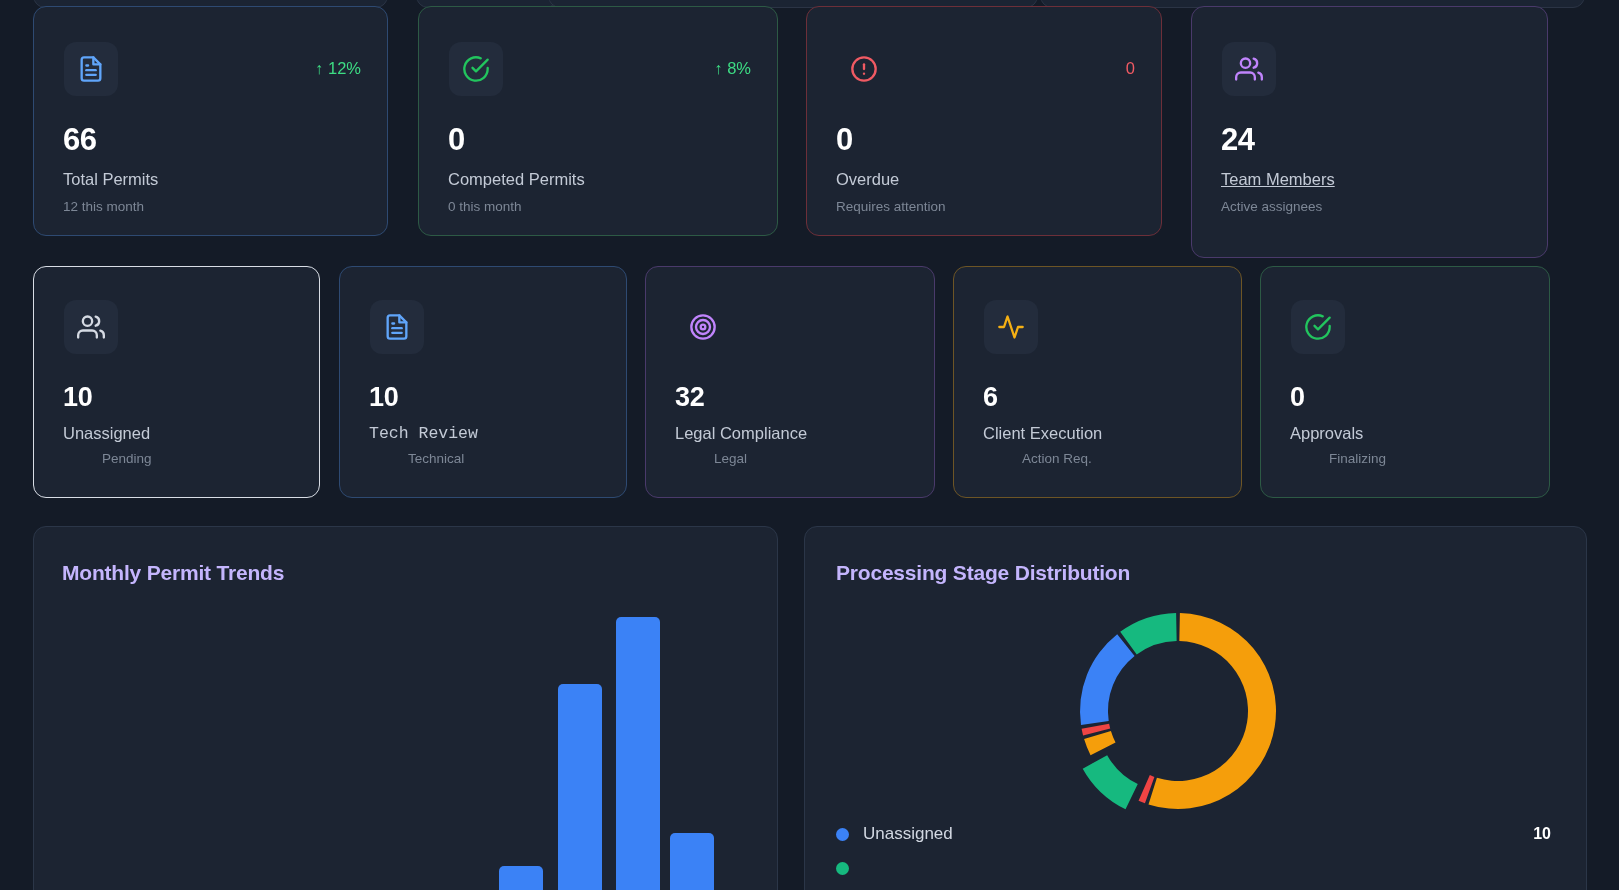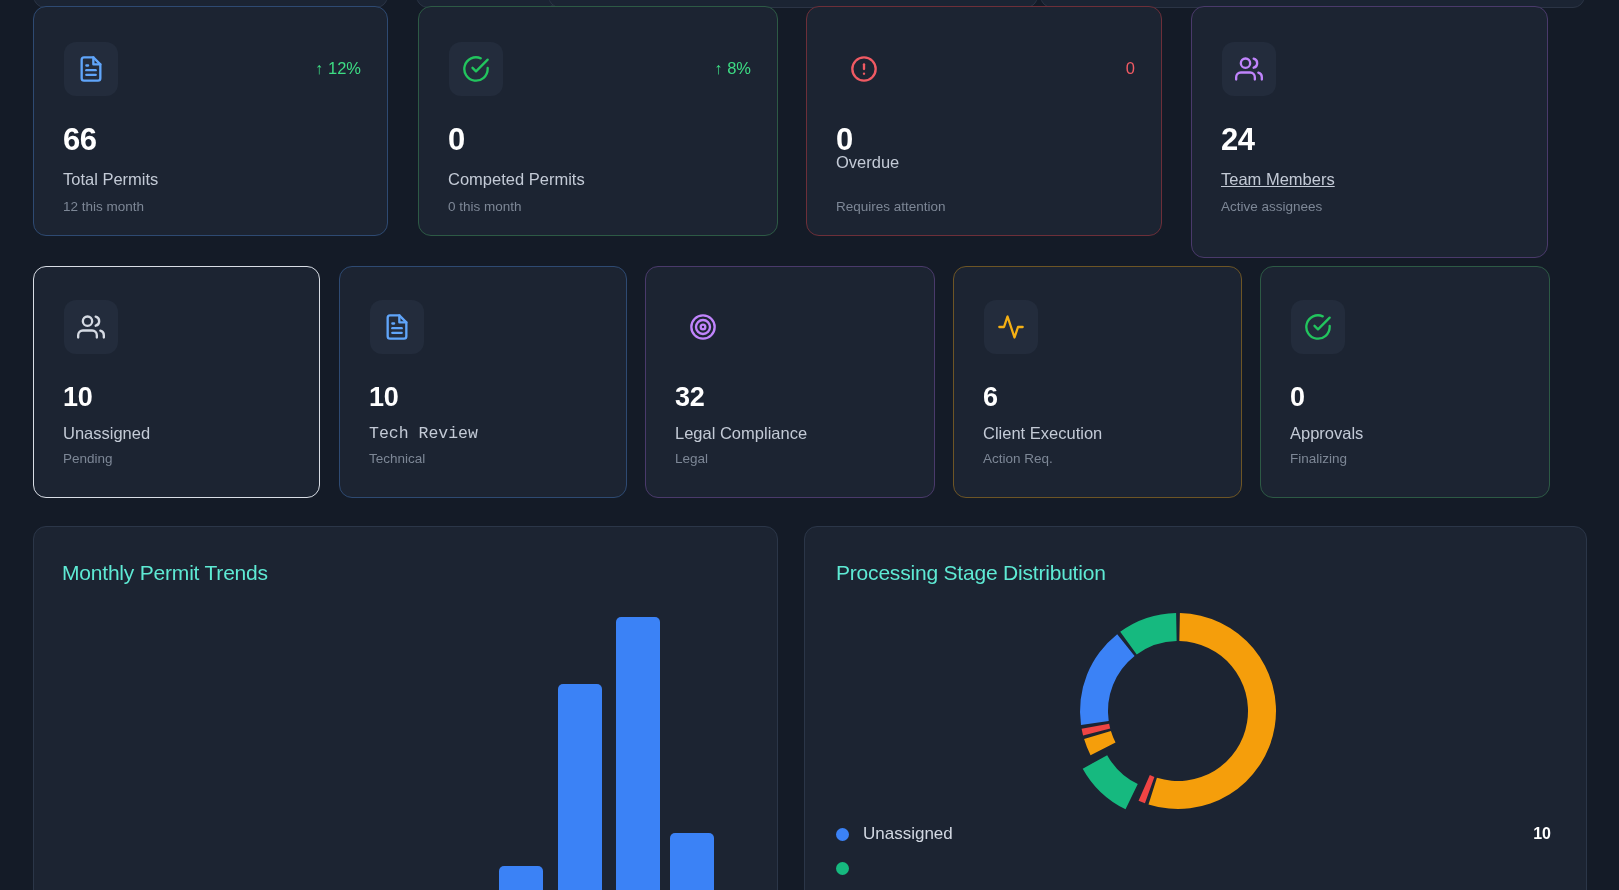--- a/index.html
+++ b/index.html
@@ -59,33 +59,33 @@
     font-size: 16.5px; color: #c3cad6; font-weight: 400;
   }
   .sub {
     position: absolute;
     font-size: 13.5px; color: #7d8796;
   }
 
   
   .st-val { position: absolute; font-size: 27px; font-weight: 700; color: #fff; letter-spacing: -0.3px; }
   .st-lbl { position: absolute; font-size: 16.5px; color: #c3cad6; }
-  .st-sub { position: absolute; font-size: 13.5px; color: #7d8796; }
+  .st-sub { position: absolute; font-size: 13.5px; color: #7d8796; margin-left: 39px; }
 
   
   .panel {
     position: absolute;
     background: #1c2432;
     border: 1px solid #2b3648;
     border-radius: 13px;
     overflow: hidden;
   }
   .panel-title {
     position: absolute;
-    font-size: 21px; font-weight: 400; color: #5eead4;
+    font-size: 21px; font-weight: 700; color: #c4b5fd;
     letter-spacing: -0.2px;
   }
 
   
   .bars { position: absolute; }
   .bar { position: absolute; bottom: 0; background: #3b82f6; border-radius: 5px 5px 0 0; }
 
   
   .donut { position: absolute; }
 
@@ -158,21 +158,21 @@
         <svg width="28" height="28" viewBox="0 0 24 24" fill="none" stroke="#f05a63" stroke-width="2" stroke-linecap="round" stroke-linejoin="round">
           <circle cx="12" cy="12" r="10"></circle>
           <line x1="12" y1="8" x2="12" y2="12"></line>
           <line x1="12" y1="16" x2="12.01" y2="16"></line>
         </svg>
       </div>
       <div class="delta" style="right: 26px; top: 52px; color: rgb(240, 90, 99);">
         <span>0</span>
       </div>
       <div class="big-val" style="left: 29px; top: 115px;">0</div>
-      <div class="lbl" style="left: 29px; top: 146px;">Overdue</div>
+      <div class="lbl" style="left: 29px; top: 163px;">Overdue</div>
       <div class="sub" style="left: 29px; top: 192px;">Requires attention</div>
     </div>
     <div class="card b-purple" style="left: 1191px; top: 6px; width: 357px; height: 252px;">
       <div class="tile" style="left: 30px; top: 35px;">
         <svg width="28" height="28" viewBox="0 0 24 24" fill="none" stroke="#c084fc" stroke-width="2" stroke-linecap="round" stroke-linejoin="round">
           <path d="M17 21v-2a4 4 0 0 0-4-4H5a4 4 0 0 0-4 4v2"></path>
           <circle cx="9" cy="7" r="4"></circle>
           <path d="M23 21v-2a4 4 0 0 0-3-3.87"></path>
           <path d="M16 3.13a4 4 0 0 1 0 7.75"></path>
         </svg>

